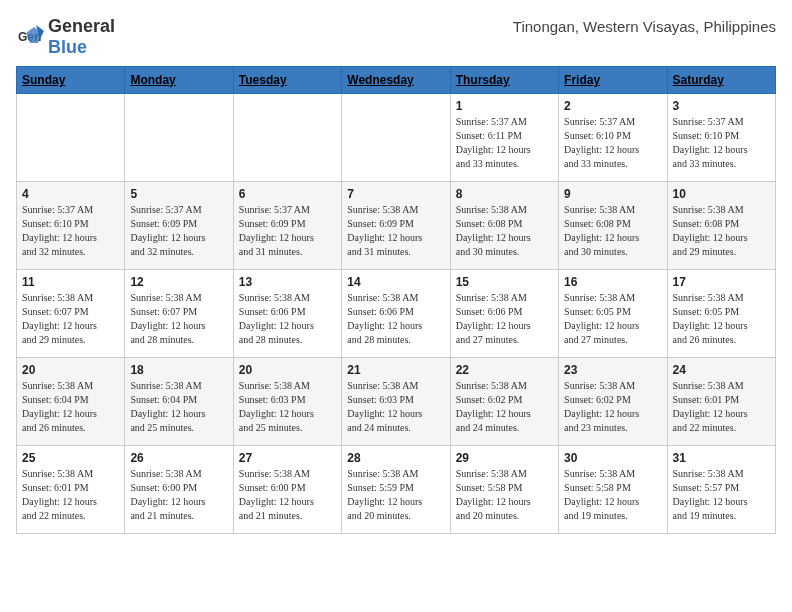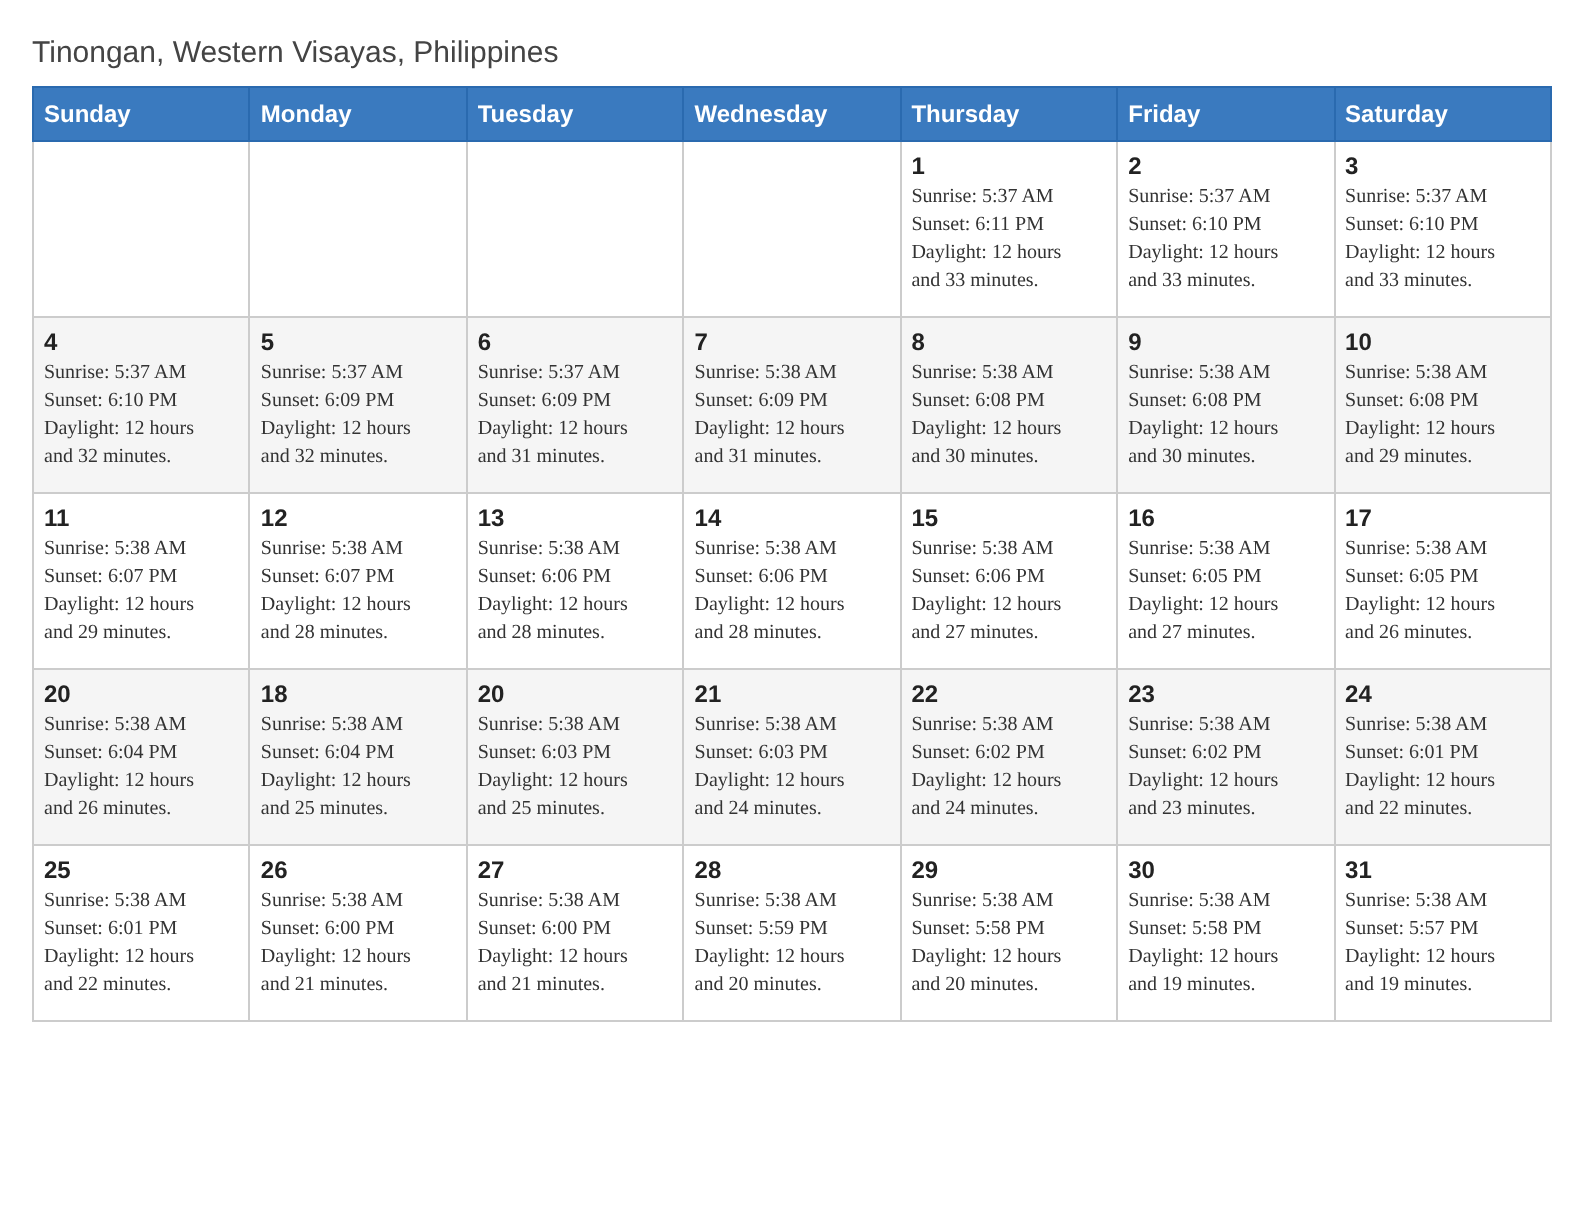--- a/index.html
+++ b/index.html
@@ -39,26 +39,27 @@
       color: #444;
       margin-top: 2px;
     }
     .calendar-table {
       width: 100%;
       border-collapse: collapse;
       font-size: 10.5px;
     }
     .calendar-table thead th {
       background-color: #3a7abf;
-      color: #ffffff;
+      color: #000000;
       text-align: left;
       padding: 6px 5px;
       font-size: 12px;
       font-weight: bold;
       border: 1px solid #2a6aaf;
+      text-decoration: underline;
     }
     .calendar-table tbody td {
       vertical-align: top;
       padding: 5px 5px;
       border: 1px solid #ccc;
       width: calc(100% / 7);
       height: 88px;
       background: #fff;
     }
     .calendar-table tbody tr:nth-child(even) td {
@@ -77,20 +78,31 @@
       font-family: Liberation Serif, serif;
     }
     .empty-cell {
       background: #fff !important;
     }
   </style>
 </head>
 <body>
 
 <div class="header">
+  <div class="logo">
+    <svg class="logo-icon" viewBox="0 0 28 28">
+      <text x="2" y="18" font-size="12" font-weight="bold" fill="#333">Gen</text>
+      <polygon points="18,4 26,10 22,20 14,20 10,10" fill="#3a7abf" opacity="0.8"></polygon>
+      <polygon points="20,2 28,8 24,16" fill="#2a6aaf"></polygon>
+    </svg>
+    <div>
+      <span style="font-size:18px;font-weight:bold;color:#333;">General</span><br>
+      <span style="font-size:18px;font-weight:bold;color:#3a7abf;">Blue</span>
+    </div>
+  </div>
   <div class="title-section">
     <div class="location">Tinongan, Western Visayas, Philippines</div>
   </div>
 </div>
 
 <table class="calendar-table">
   <thead>
     <tr id="header-row">
         <th>Sunday</th>
         <th>Monday</th>

